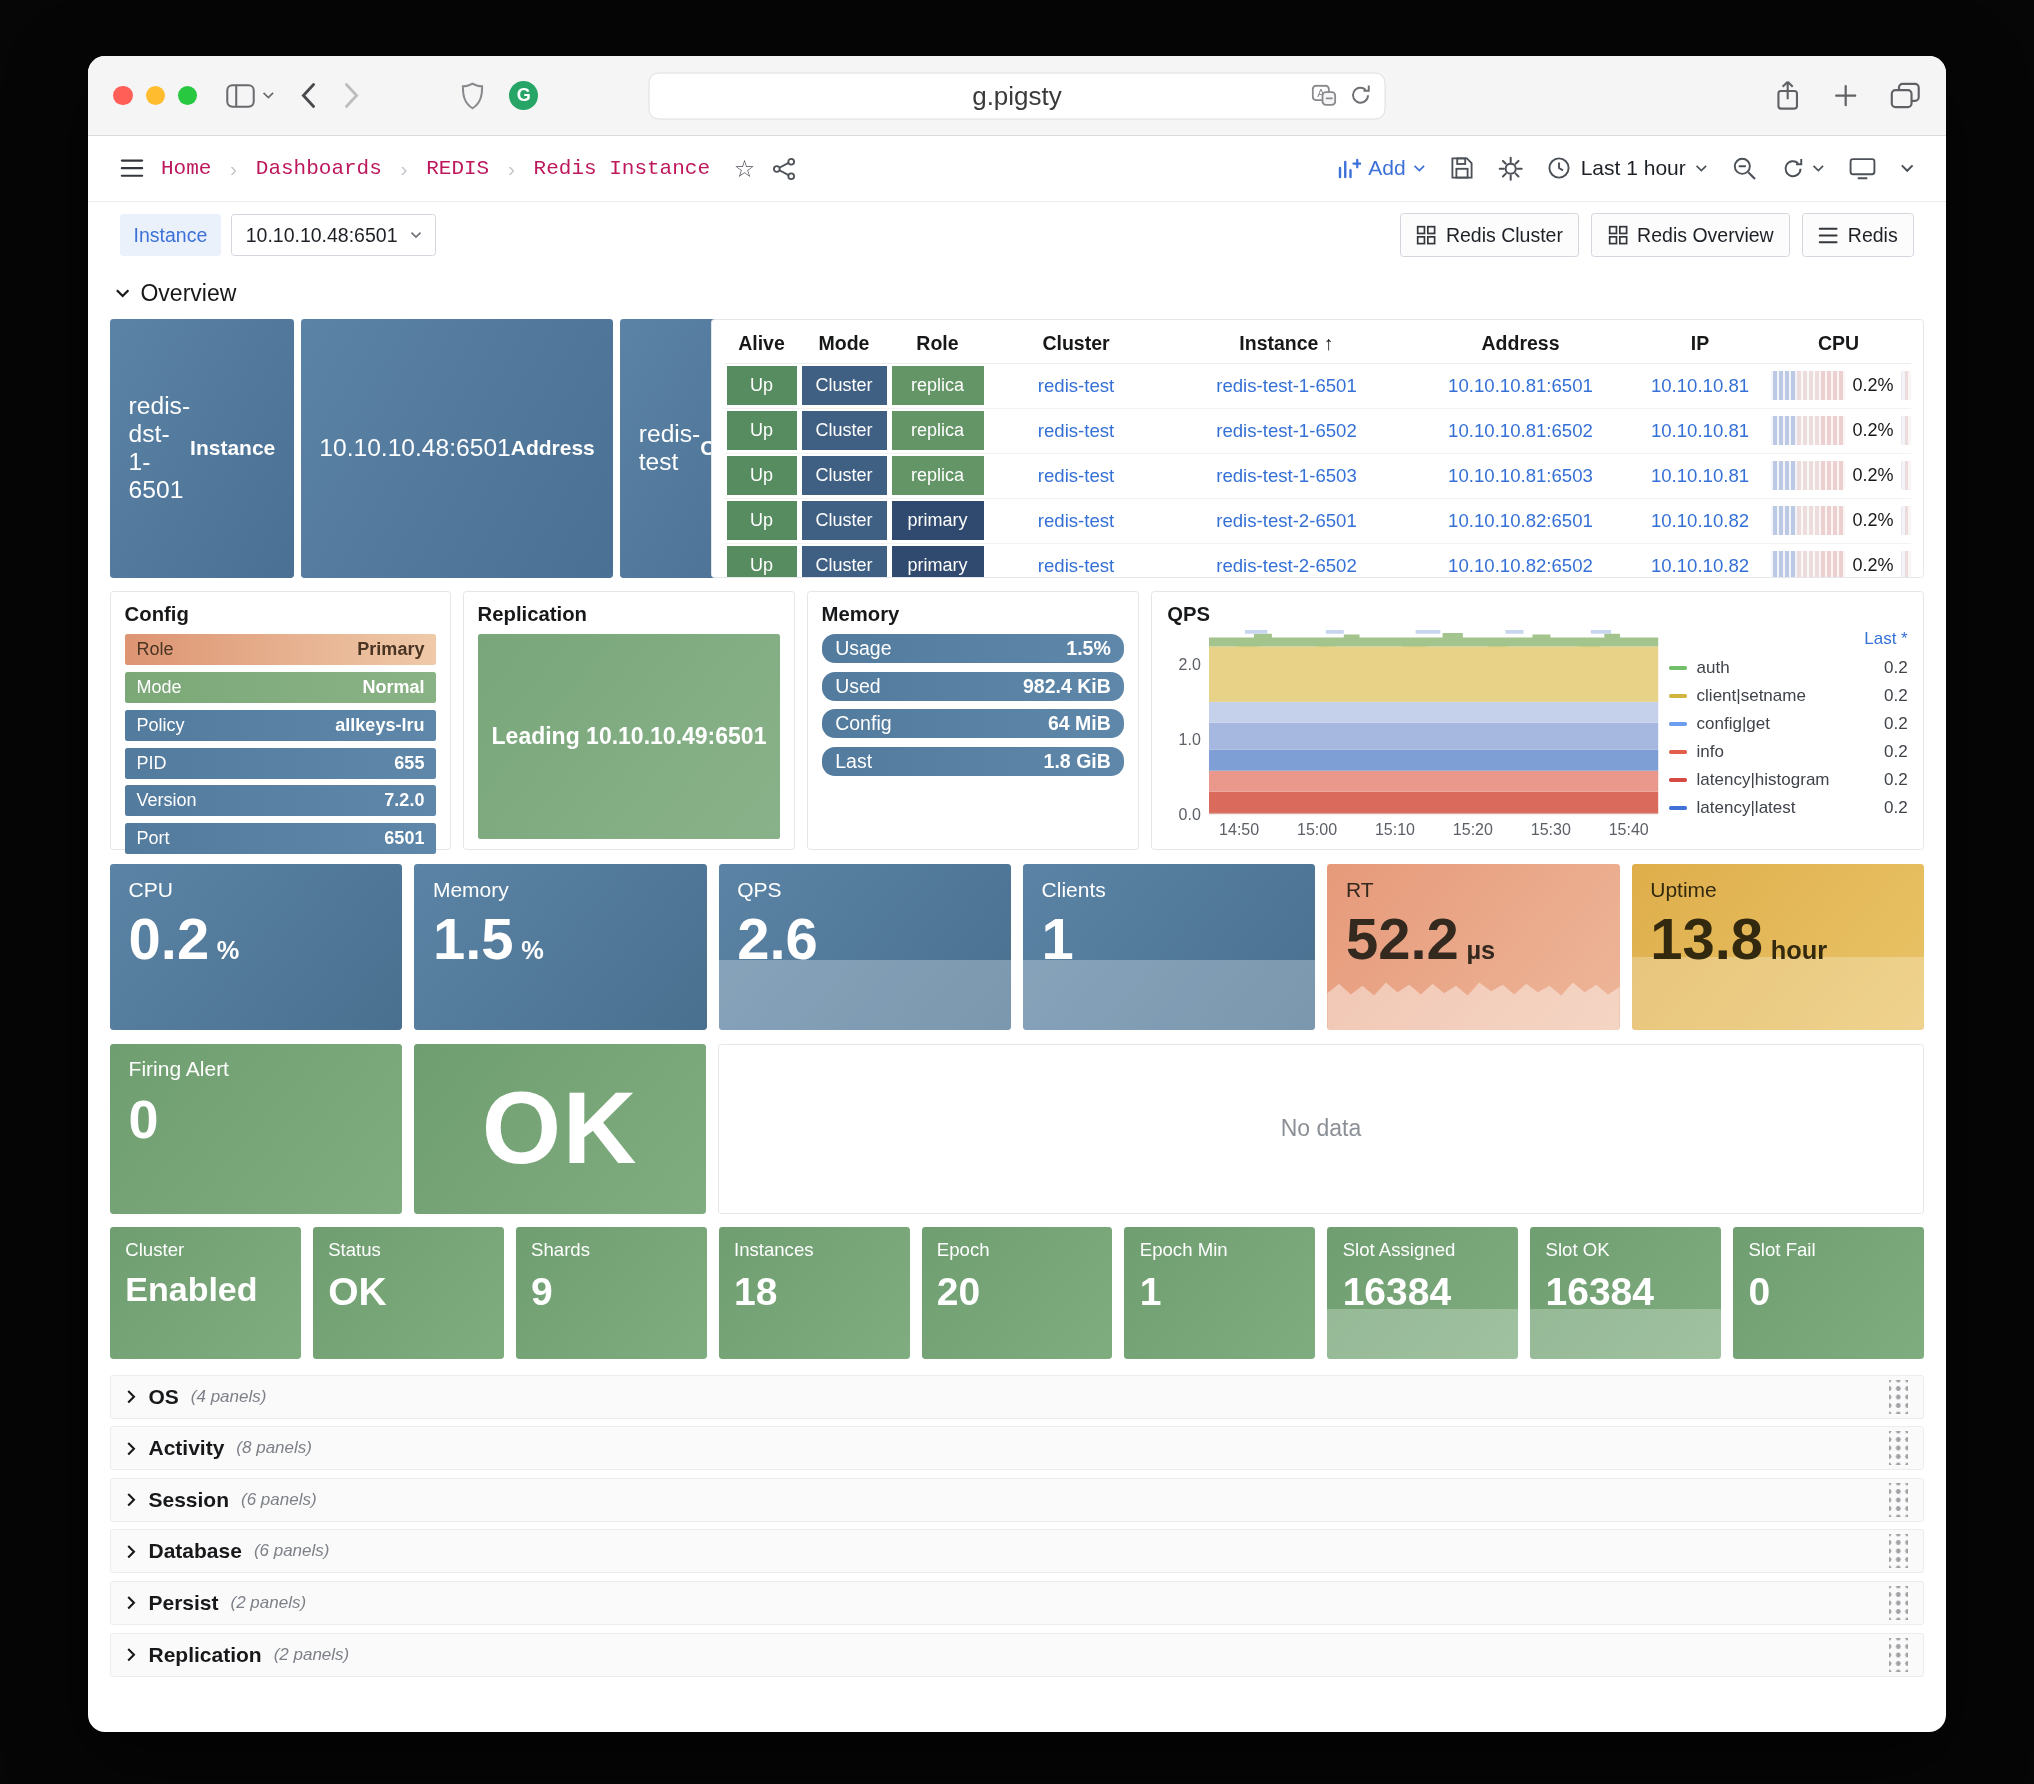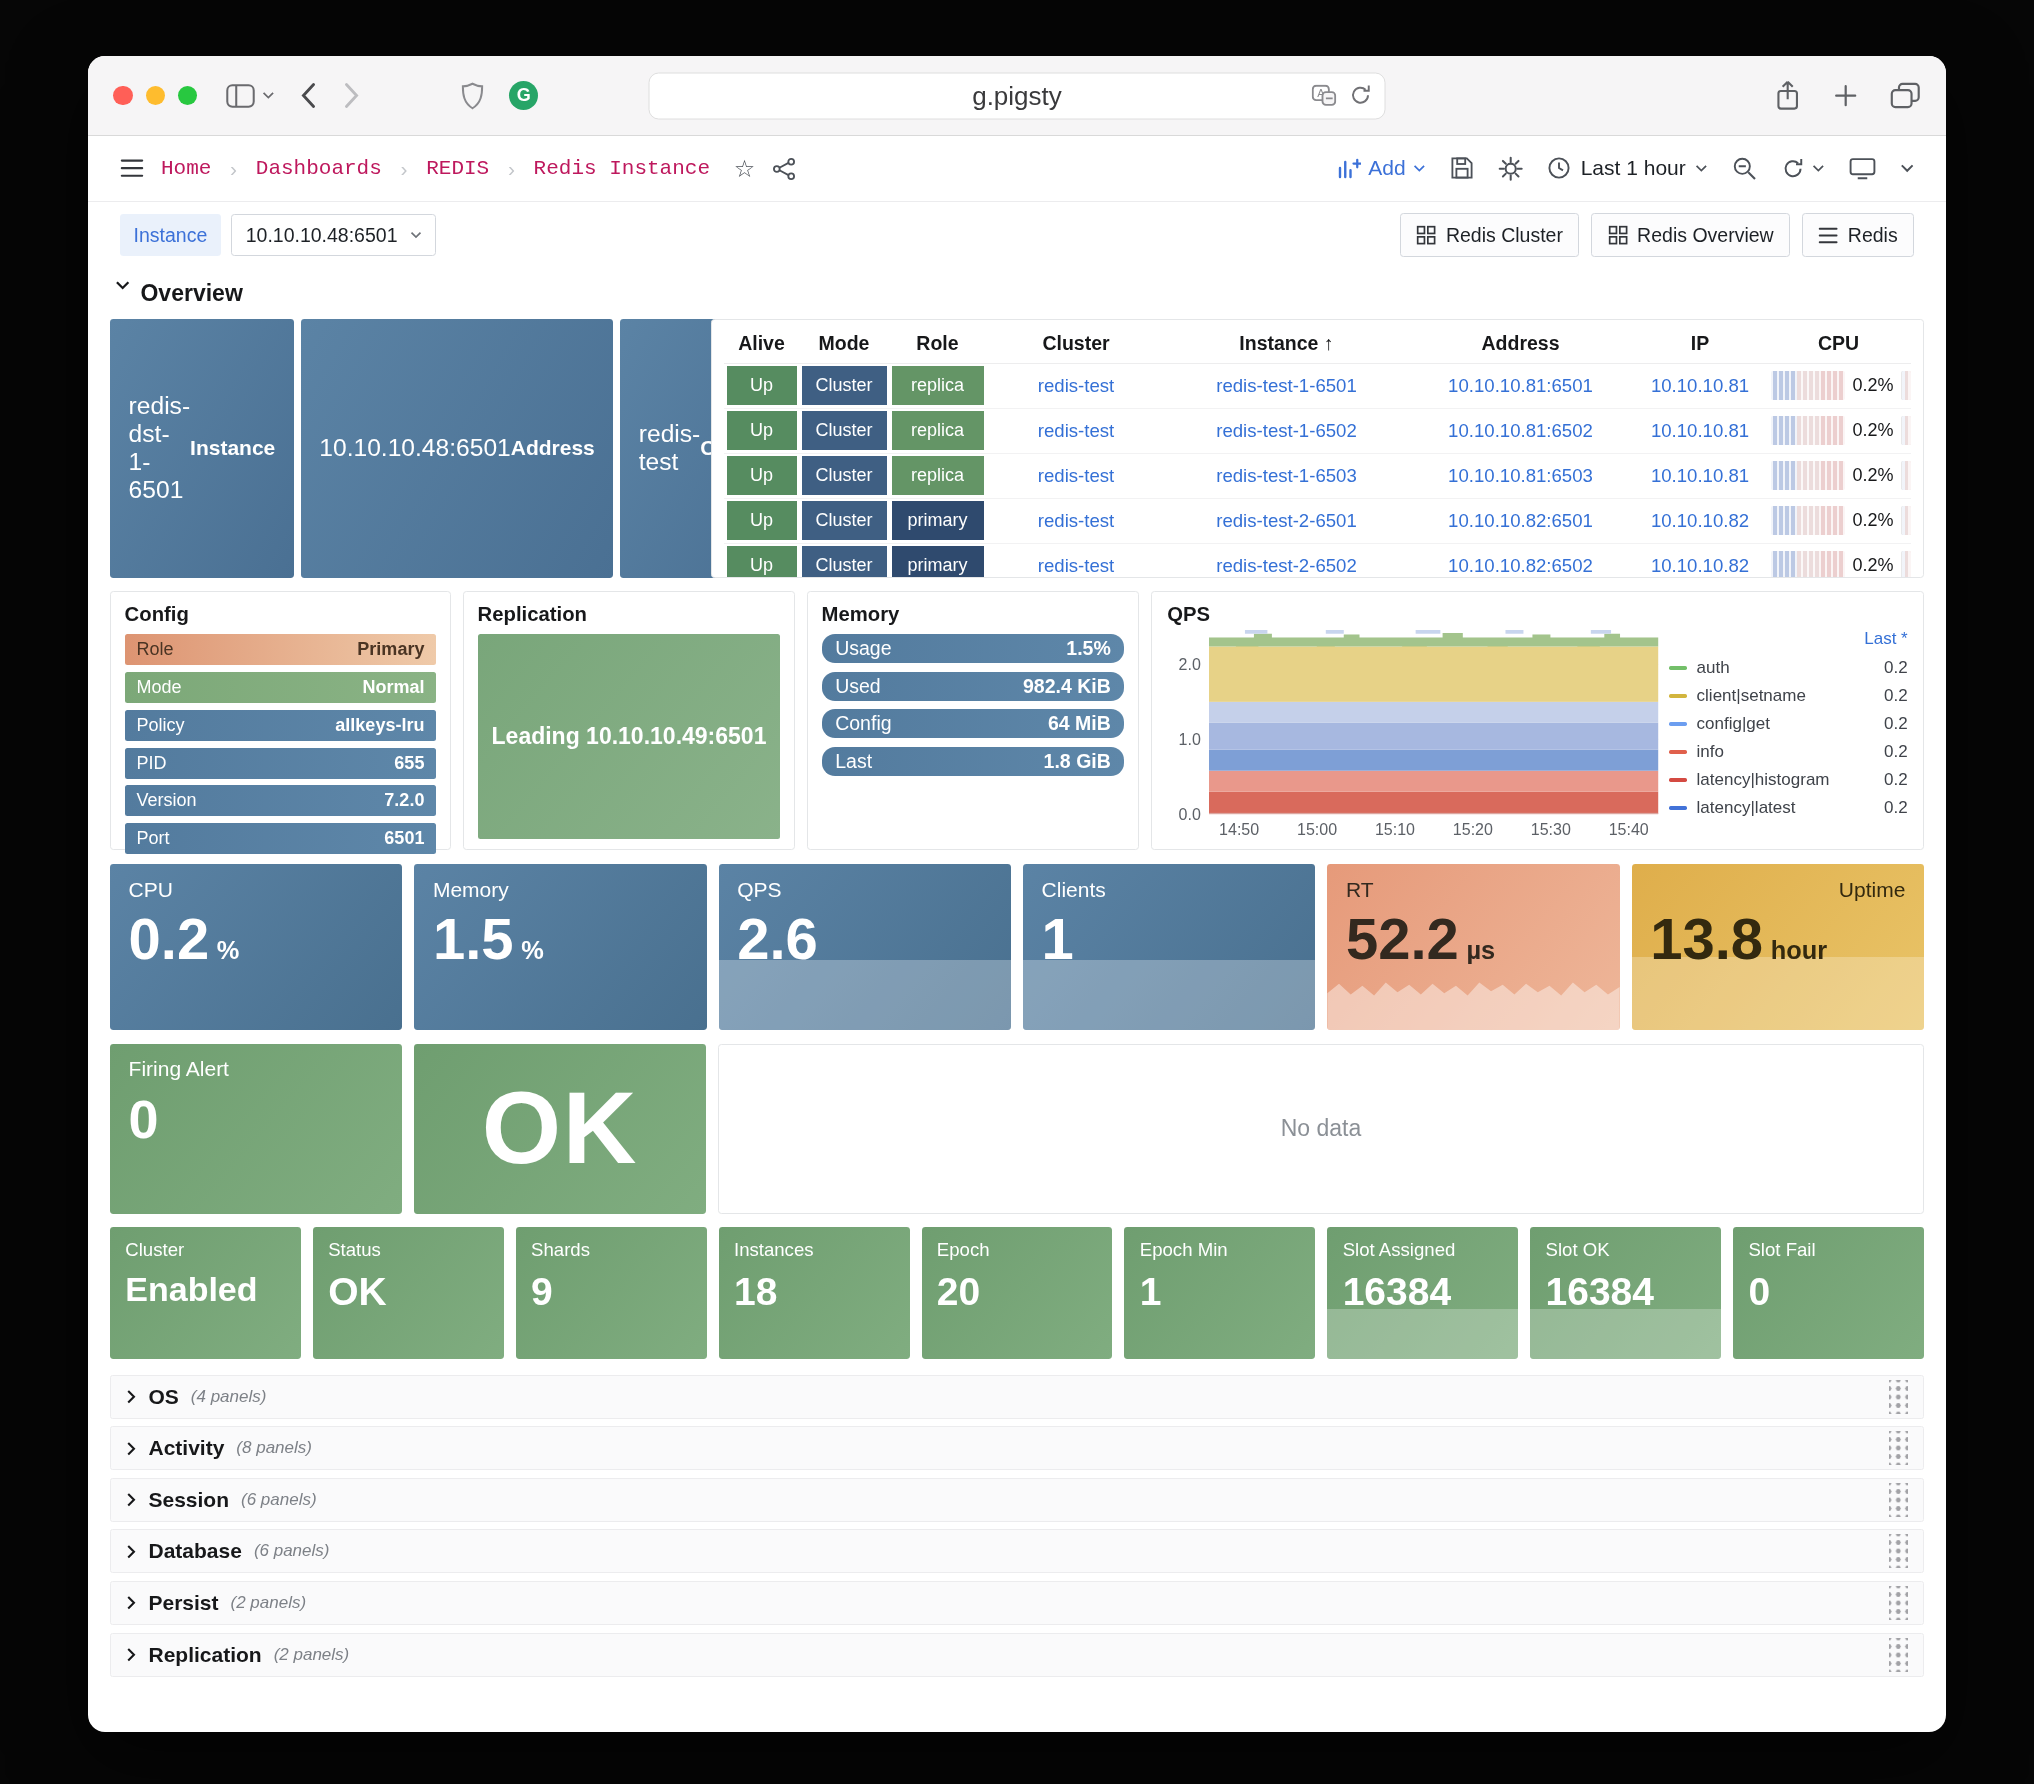--- a/index.html
+++ b/index.html
@@ -36,22 +36,22 @@
 
   
   .controls { height:66px; background:#fff; display:flex; align-items:center; padding:0 32px; gap:10.2px; }
   .chip-label { background:#eaf1fb; color:#3c71d8; font-size:19.5px; padding:9.3px 13.6px; border-radius:3.4px; }
   .var-box { border:0.8px solid #d3d7dd; border-radius:3.4px; padding:8.5px 13.6px; font-size:19.5px;
     color:#1d2126; display:flex; align-items:center; gap:12px; background:#fff; }
   .ctl-right { margin-left:auto; display:flex; gap:12px; }
   .gf-btn { display:flex; align-items:center; gap:9.3px; border:0.8px solid #d3d7dd; background:#fcfcfd;
     border-radius:3.4px; padding:9.3px 15.3px; font-size:19.5px; color:#1d2126; }
 
-  .ov-header { display:flex; align-items:flex-start; gap:10.2px; padding:12px 27px 6.8px;
-    font-size:23px; font-weight:700; color:#17181a; }
+  .ov-header { display:flex; align-items:center; gap:10.2px; padding:12px 27px 6.8px;
+    font-size:23px; font-weight:400; color:#17181a; }
 
   .content { padding:5.1px 22px 0; }
   .row { display:flex; gap:12px; margin-bottom:13.6px; }
   .panel { background:#fff; border:0.8px solid #e4e6e8; border-radius:3.4px; }
   .p-title { font-size:20.3px; font-weight:600; color:#17181a; }
 
   
   .r1 { height:259px; }
   .col-info { width:589px; display:flex; flex-direction:row; gap:6.8px; }
   .info-panel { flex:1; border-radius:3.4px; background:linear-gradient(120deg,#5b83a5,#4a7093);
@@ -115,21 +115,21 @@
   .big { flex:1; border-radius:3.4px; position:relative; overflow:hidden; padding:13.6px 18.6px; color:#fff; }
   .big .t { font-size:21px; font-weight:500; position:relative; z-index:2; }
   .big .vrow { display:flex; align-items:baseline; gap:7.6px; margin-top:8.5px; position:relative; z-index:2; }
   .big .num { font-size:58px; font-weight:700; line-height:1; }
   .big .unit { font-size:25.4px; font-weight:600; }
   .big.blue { background:linear-gradient(130deg,#5b83a5,#49708f); }
   .area { position:absolute; left:0; right:0; bottom:0; height:42%; background:rgba(255,255,255,.28); z-index:1; }
   .big.rt { background:linear-gradient(130deg,#e69a7a,#eeb699); color:#33291f; }
   .big.rt .area { height:54px; background:rgba(255,255,255,.42);
     clip-path:polygon(0 32%,4% 14%,8% 34%,12% 18%,16% 36%,20% 12%,24% 30%,28% 16%,32% 34%,36% 14%,40% 32%,44% 18%,48% 36%,52% 12%,56% 28%,60% 16%,64% 34%,68% 14%,72% 30%,76% 18%,80% 36%,84% 12%,88% 30%,92% 16%,96% 34%,100% 20%,100% 100%,0 100%); }
-  .big.gold { background:linear-gradient(130deg,#dfae4b,#e9c468); color:#33290f;text-align:right; }
+  .big.gold { background:linear-gradient(130deg,#dfae4b,#e9c468); color:#33290f; }
   .big.gold .area { height:44%; background:rgba(255,255,255,.25); }
 
   
   .r4 { height:170px; }
   .gpanel { background:linear-gradient(130deg,#6f9e70,#80ad80); border-radius:3.4px; color:#fff; }
   .firing { width:292px; padding:13.6px 18.6px; }
   .firing .t { font-size:21px; }
   .firing .num { font-size:54px; font-weight:700; margin-top:6.8px; }
   .okpanel { width:292px; display:flex; align-items:center; justify-content:center;
     font-size:102px; font-weight:700; letter-spacing:1.7px; }

